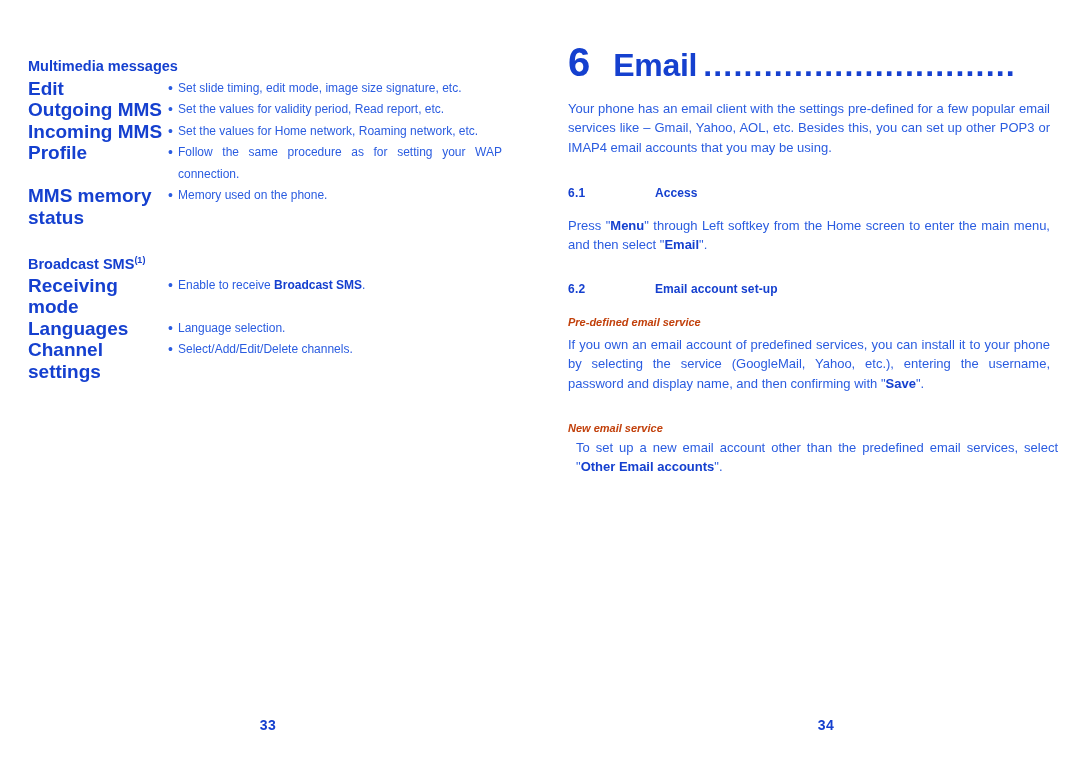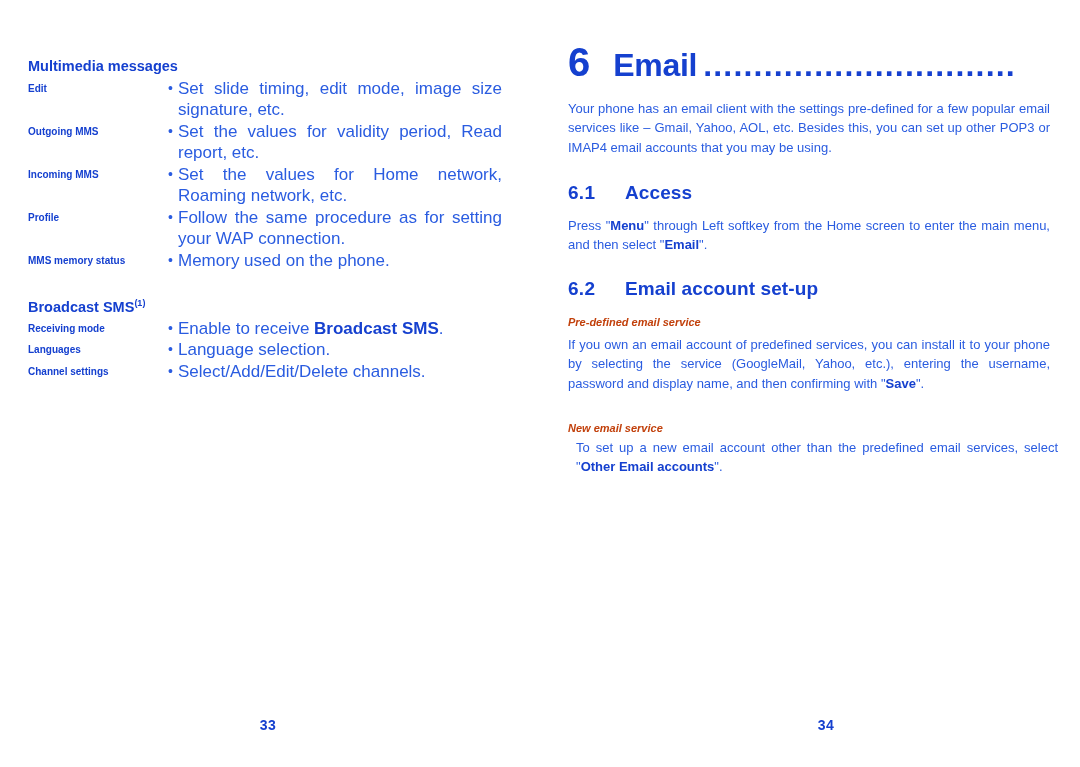--- a/index.html
+++ b/index.html
@@ -36,34 +36,34 @@
     width: 100%;
     border-collapse: collapse;
   }
   .tbl td {
     vertical-align: top;
     padding: 0;
   }
   .col-label {
     width: 140px;
     font-weight: bold;
-    font-size: 10px;
+    font-size: 19px;
     line-height: 21.5px;
     color: #1540cf;
     padding-right: 6px;
   }
   .col-bullet {
     width: 10px;
     font-size: 14px;
     line-height: 21.5px;
     color: #2a5ce0;
     padding-top: 0px;
   }
   .col-desc {
-    font-size: 17px;
+    font-size: 12px;
     line-height: 21.5px;
     color: #2a5ce0;
     text-align: justify;
     text-justify: inter-word;
     hyphens: none;
   }
   .col-desc b { color: #1540cf; font-weight: bold; }
 
   .group-title {
     font-weight: bold;
@@ -155,25 +155,25 @@
     color: #2a5ce0;
     text-align: justify;
     text-justify: inter-word;
   }
   .para b { color: #1540cf; font-weight: bold; }
 
   .sec-head {
     display: flex;
     color: #1540cf;
     font-weight: bold;
-    font-size: 19px;
+    font-size: 12px;
     line-height: 24px;
   }
   .sec-num   { width: 57px; flex: none; letter-spacing: 0.3px; }
-  .sec-title { letter-spacing: 0.1px; }
+  .sec-title { letter-spacing: 0.1px; margin-left: 30px; }
 
   .sub-head {
     font-weight: bold;
     font-size: 11px;
     line-height: 20px;
     color: #c2410c;
     font-style: italic;
   }
 </style>
 </head>

